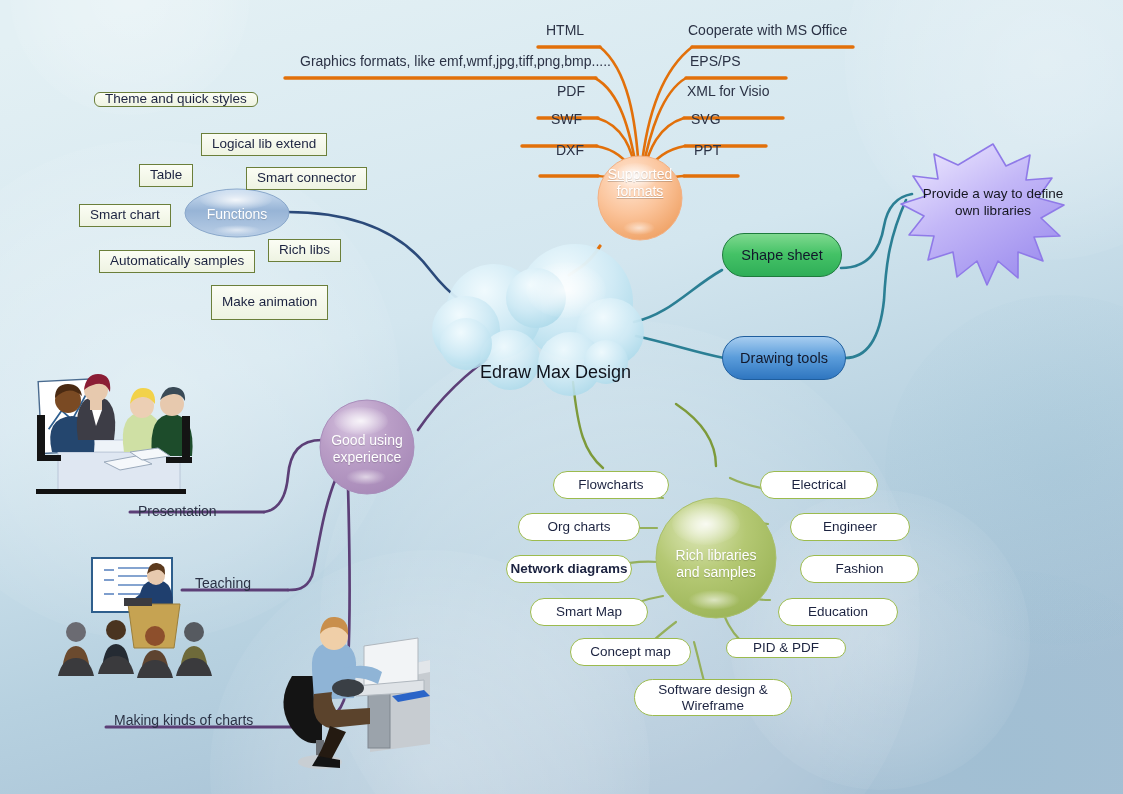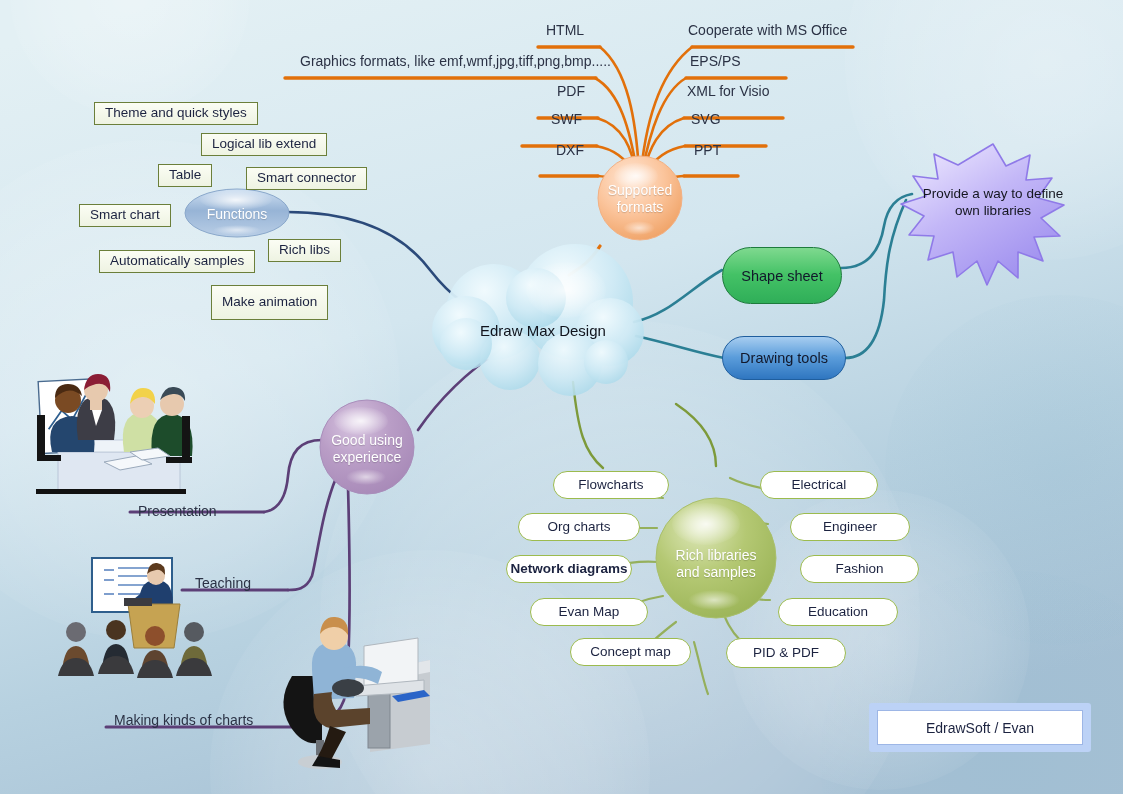--- a/index.html
+++ b/index.html
@@ -39,21 +39,21 @@
   .capsule.green{
     background:linear-gradient(180deg,#7fd98f 0%,#44c266 48%,#2fae58 100%);
     border:1.6px solid #1d7b3c;
   }
   .capsule.blue{
     background:linear-gradient(180deg,#a7cdf0 0%,#5b9ddb 48%,#2f76c0 100%);
     border:1.6px solid #1f5e9e;
   }
 
   .central-label{
-    position:absolute;color:#10131c;font-size:15px;white-space:nowrap;
+    position:absolute;color:#10131c;font-size:18px;white-space:nowrap;margin-top:40px;
   }
   .bubble-label{
     position:absolute;color:#ffffff;font-size:14px;text-align:center;line-height:1.2;
     text-shadow:0 1px 1px rgba(0,0,0,.18);
   }
   .star-label{
     position:absolute;color:#14161f;font-size:13.5px;text-align:center;line-height:1.25;
   }
   .sig{
     position:absolute;left:869px;top:703px;width:222px;height:49px;
@@ -353,67 +353,65 @@
       <path d="M314,694 q-4,30 16,34 l40,-4 l0,-16 l-34,2 q-6,-10 -4,-18z" fill="#5b432c"></path>
       <path d="M330,726 q-6,20 -12,30 l12,6 l16,-30z" fill="#241a11"></path>
       <polygon points="318,756 340,760 340,768 312,766" fill="#141414"></polygon>
       <path d="M344,668 q24,-6 38,4 l-4,12 q-20,-10 -36,-4z" fill="#8fb4d6"></path>
       <ellipse cx="348" cy="688" rx="16" ry="9" fill="#3a3f45"></ellipse>
     </g>
   </svg>
 
   <div class="central-label" style="left:480px;top:322px;">Edraw Max Design</div>
 
-  <div class="bubble-label" style="left:600px;top:182px;width:80px;">Supported formats</div>
+  <div class="bubble-label" style="left:600px;top:166px;width:80px;text-decoration:underline;">Supported formats</div>
 
   <div class="node textlabel" style="left:546px;top:22px;">HTML</div>
   <div class="node textlabel" style="left:300px;top:53px;">Graphics formats, like emf,wmf,jpg,tiff,png,bmp.....</div>
   <div class="node textlabel" style="left:557px;top:83px;">PDF</div>
   <div class="node textlabel" style="left:551px;top:111px;">SWF</div>
   <div class="node textlabel" style="left:556px;top:142px;">DXF</div>
 
   <div class="node textlabel" style="left:688px;top:22px;">Cooperate with MS Office</div>
   <div class="node textlabel" style="left:690px;top:53px;">EPS/PS</div>
   <div class="node textlabel" style="left:687px;top:83px;">XML for Visio</div>
   <div class="node textlabel" style="left:691px;top:111px;">SVG</div>
   <div class="node textlabel" style="left:694px;top:142px;text-align:right;">PPT</div>
 
   <div class="bubble-label" style="left:197px;top:206px;width:80px;">Functions</div>
 
-  <div class="node recbox" style="left:94px;top:102px;height:23px;">Theme and quick styles</div>
+  <div class="node recbox" style="left:94px;top:92px;height:15px;border-radius:6px;">Theme and quick styles</div>
   <div class="node recbox" style="left:201px;top:133px;height:23px;">Logical lib extend</div>
-  <div class="node recbox" style="left:139px;top:164px;height:23px;margin-left:19px;">Table</div>
+  <div class="node recbox" style="left:139px;top:164px;height:23px;">Table</div>
   <div class="node recbox" style="left:246px;top:167px;height:23px;">Smart connector</div>
   <div class="node recbox" style="left:79px;top:204px;height:23px;">Smart chart</div>
   <div class="node recbox" style="left:268px;top:239px;height:23px;">Rich libs</div>
   <div class="node recbox" style="left:99px;top:250px;height:23px;">Automatically samples</div>
   <div class="node recbox" style="left:203px;top:285px;height:35px;margin-left:8px;">Make animation</div>
 
-  <div class="node capsule green" style="left:722px;top:247px;width:120px;height:57px;">Shape sheet</div>
+  <div class="node capsule green" style="left:722px;top:233px;width:120px;height:44px;">Shape sheet</div>
   <div class="node capsule blue" style="left:722px;top:336px;width:124px;height:44px;">Drawing tools</div>
 
   <div class="star-label" style="left:917px;top:186px;width:152px;">Provide a way to define own libraries</div>
 
   <div class="bubble-label" style="left:666px;top:547px;width:100px;">Rich libraries and samples</div>
 
   <div class="node pill" style="left:553px;top:471px;width:116px;height:28px;text-align:right;">Flowcharts</div>
   <div class="node pill" style="left:518px;top:513px;width:122px;height:28px;">Org charts</div>
   <div class="node pill" style="left:506px;top:555px;width:126px;height:28px;font-weight:bold;">Network diagrams</div>
-  <div class="node pill" style="left:530px;top:598px;width:118px;height:28px;">Evan Map</div>
+  <div class="node pill" style="left:530px;top:598px;width:118px;height:28px;">Smart Map</div>
   <div class="node pill" style="left:570px;top:638px;width:121px;height:28px;">Concept map</div>
+  <div class="node pill two" style="left:634px;top:679px;width:158px;height:37px;">Software design &amp; Wireframe</div>
 
   <div class="node pill" style="left:760px;top:471px;width:118px;height:28px;">Electrical</div>
   <div class="node pill" style="left:790px;top:513px;width:120px;height:28px;">Engineer</div>
   <div class="node pill" style="left:800px;top:555px;width:119px;height:28px;">Fashion</div>
   <div class="node pill" style="left:778px;top:598px;width:120px;height:28px;">Education</div>
-  <div class="node pill" style="left:726px;top:638px;width:120px;height:30px;">PID &amp; PDF</div>
+  <div class="node pill" style="left:726px;top:638px;width:120px;height:20px;">PID &amp; PDF</div>
 
   <div class="bubble-label" style="left:324px;top:432px;width:86px;">Good using experience</div>
 
   <div class="node textlabel" style="left:138px;top:503px;">Presentation</div>
   <div class="node textlabel" style="left:195px;top:575px;text-align:right;">Teaching</div>
   <div class="node textlabel" style="left:114px;top:712px;">Making kinds of charts</div>
 
-  <div class="sig">
-    <div class="sig-inner">EdrawSoft / Evan</div>
-  </div>
 
 </div>
 
 </body></html>

